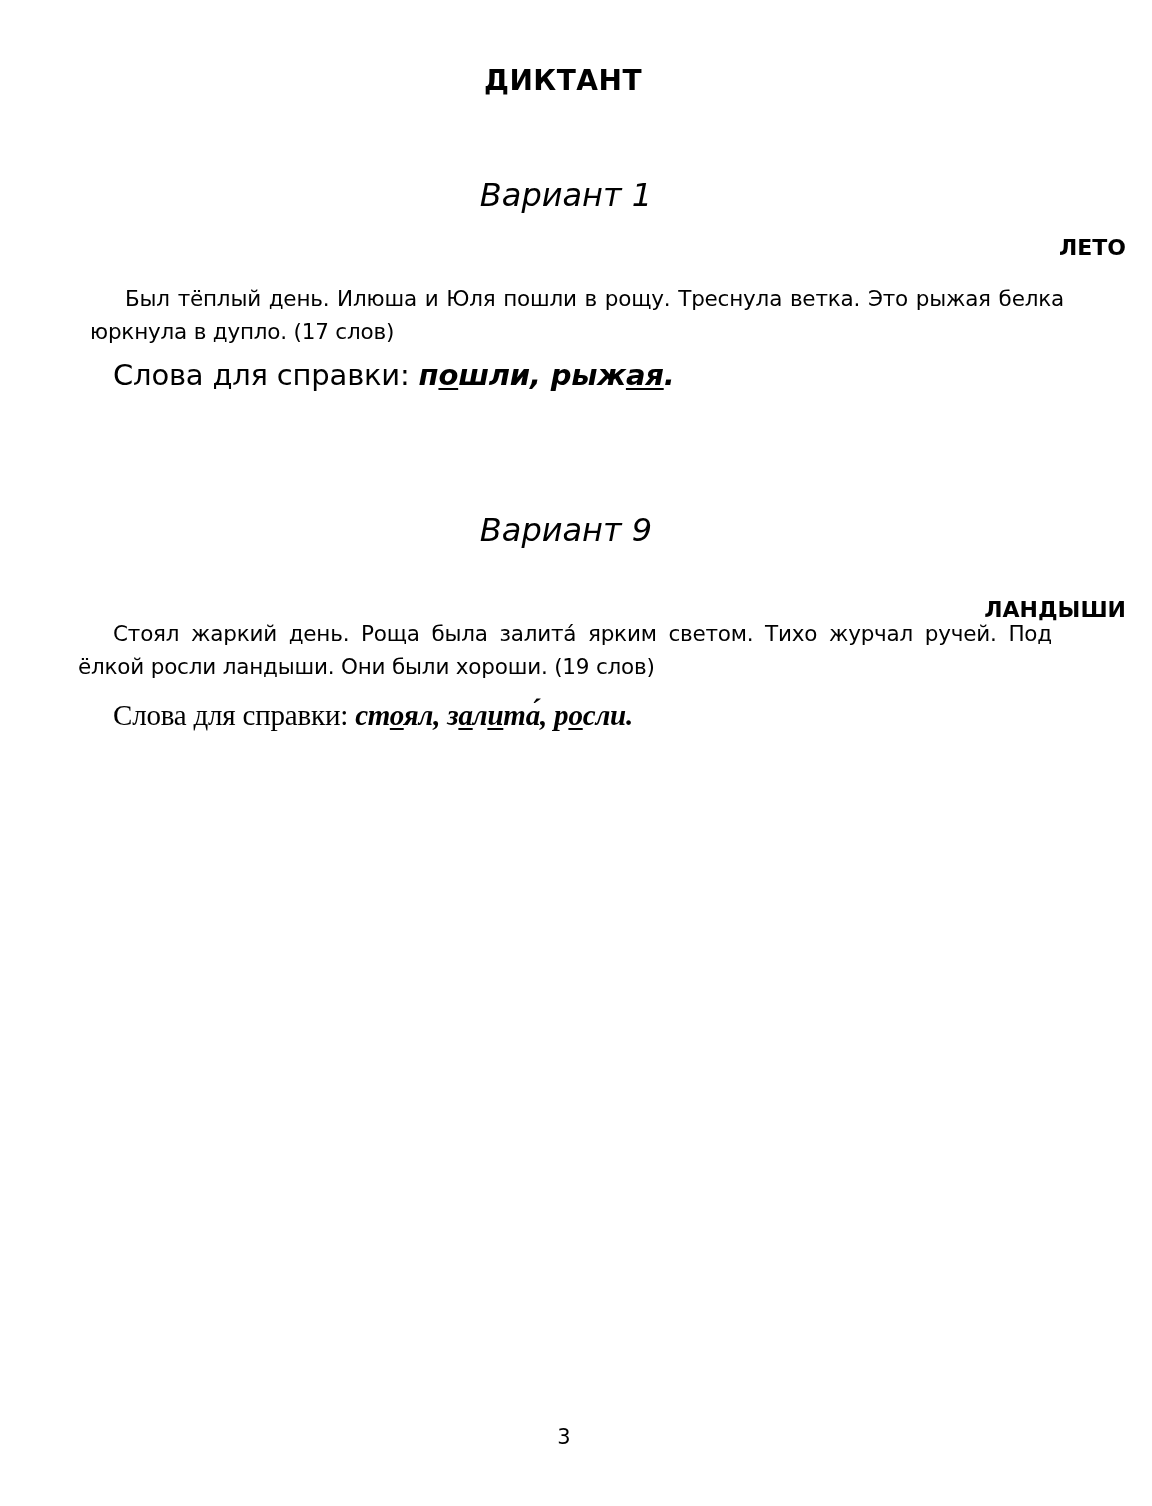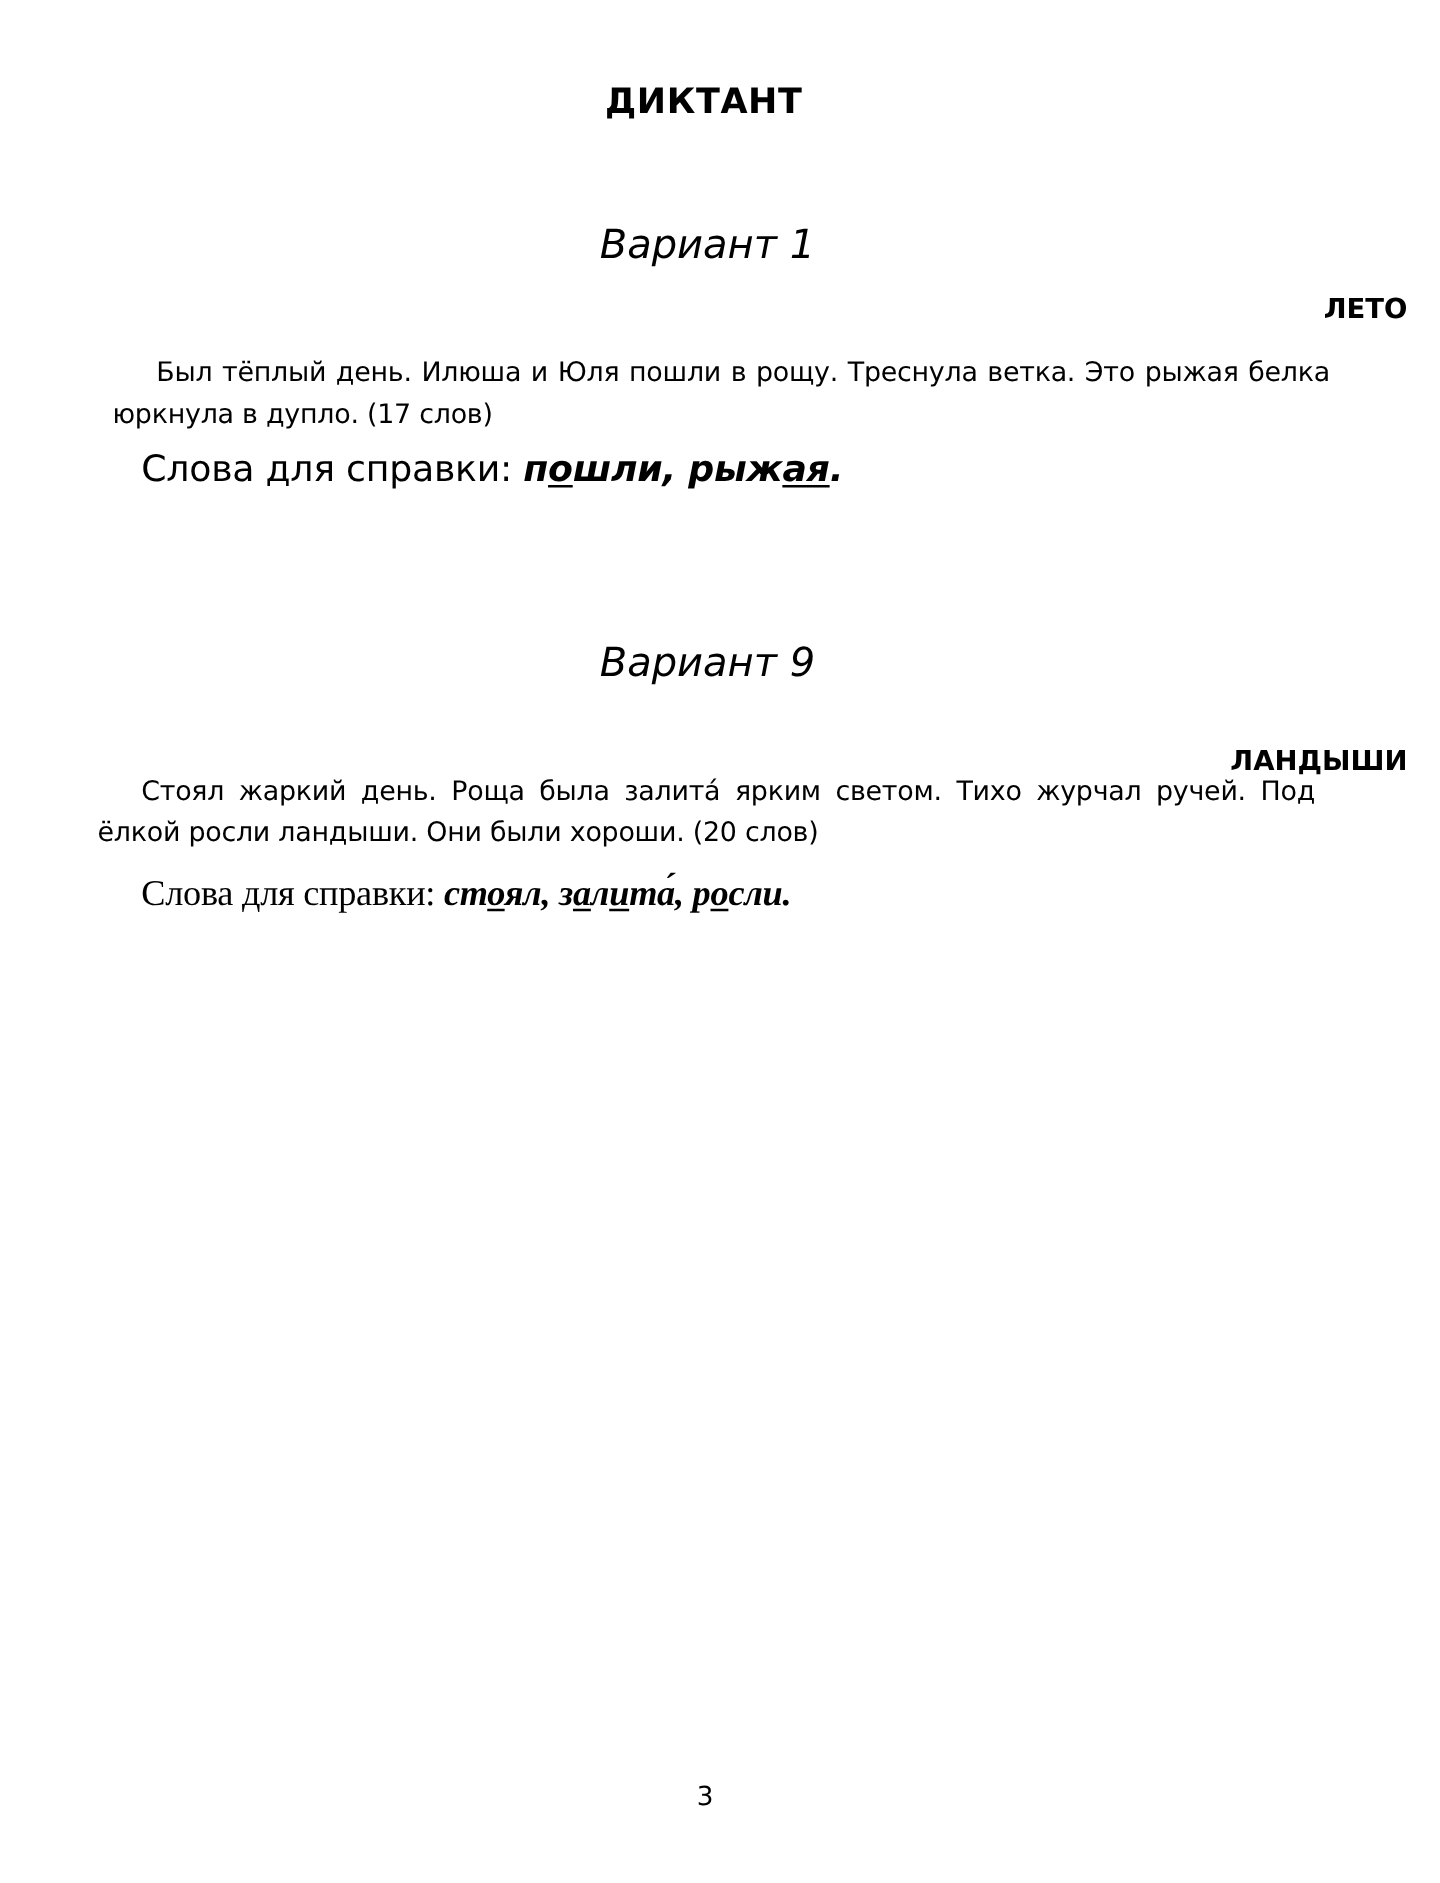--- a/index.html
+++ b/index.html
@@ -43,19 +43,19 @@
 <div class="variant" style="top:176px;">Вариант 1</div>
 <div class="heading" style="top:235px;">ЛЕТО</div>
 <div class="para" style="top:282px;margin-left:12px;">Был тёплый день. Илюша и Юля пошли в рощу. Треснула ветка. Это рыжая белка юркнула в дупло. (17 слов)</div>
 <div class="hint" style="top:358px;">
   <span>Слова для справки: </span>
   <i><span>п</span><u>о</u><span>шли</span><span>, </span><span>рыж</span><u>ая</u><span>.</span></i>
 </div>
 
 <div class="variant" style="top:511px;">Вариант 9</div>
 <div class="heading" style="top:597px;">ЛАНДЫШИ</div>
-<div class="para" style="top:617px;">Стоял жаркий день. Роща была залита́ ярким светом. Тихо журчал ручей. Под ёлкой росли ландыши. Они были хороши. (20 слов)</div>
+<div class="para" style="top:617px;">Стоял жаркий день. Роща была залита́ ярким светом. Тихо журчал ручей. Под ёлкой росли ландыши. Они были хороши. (19 слов)</div>
 <div class="hint" style="top:699px;font-family:Liberation Serif, serif;">
   <span>Слова для справки: </span>
   <i><span>ст</span><u>о</u><span>ял</span><span>, </span><span>з</span><u>а</u><span>л</span><u>и</u><span>та́</span><span>, </span><span>р</span><u>о</u><span>сли</span><span>.</span></i>
 </div>
 
 <div class="pagenum">3</div>
 
 </body></html>

